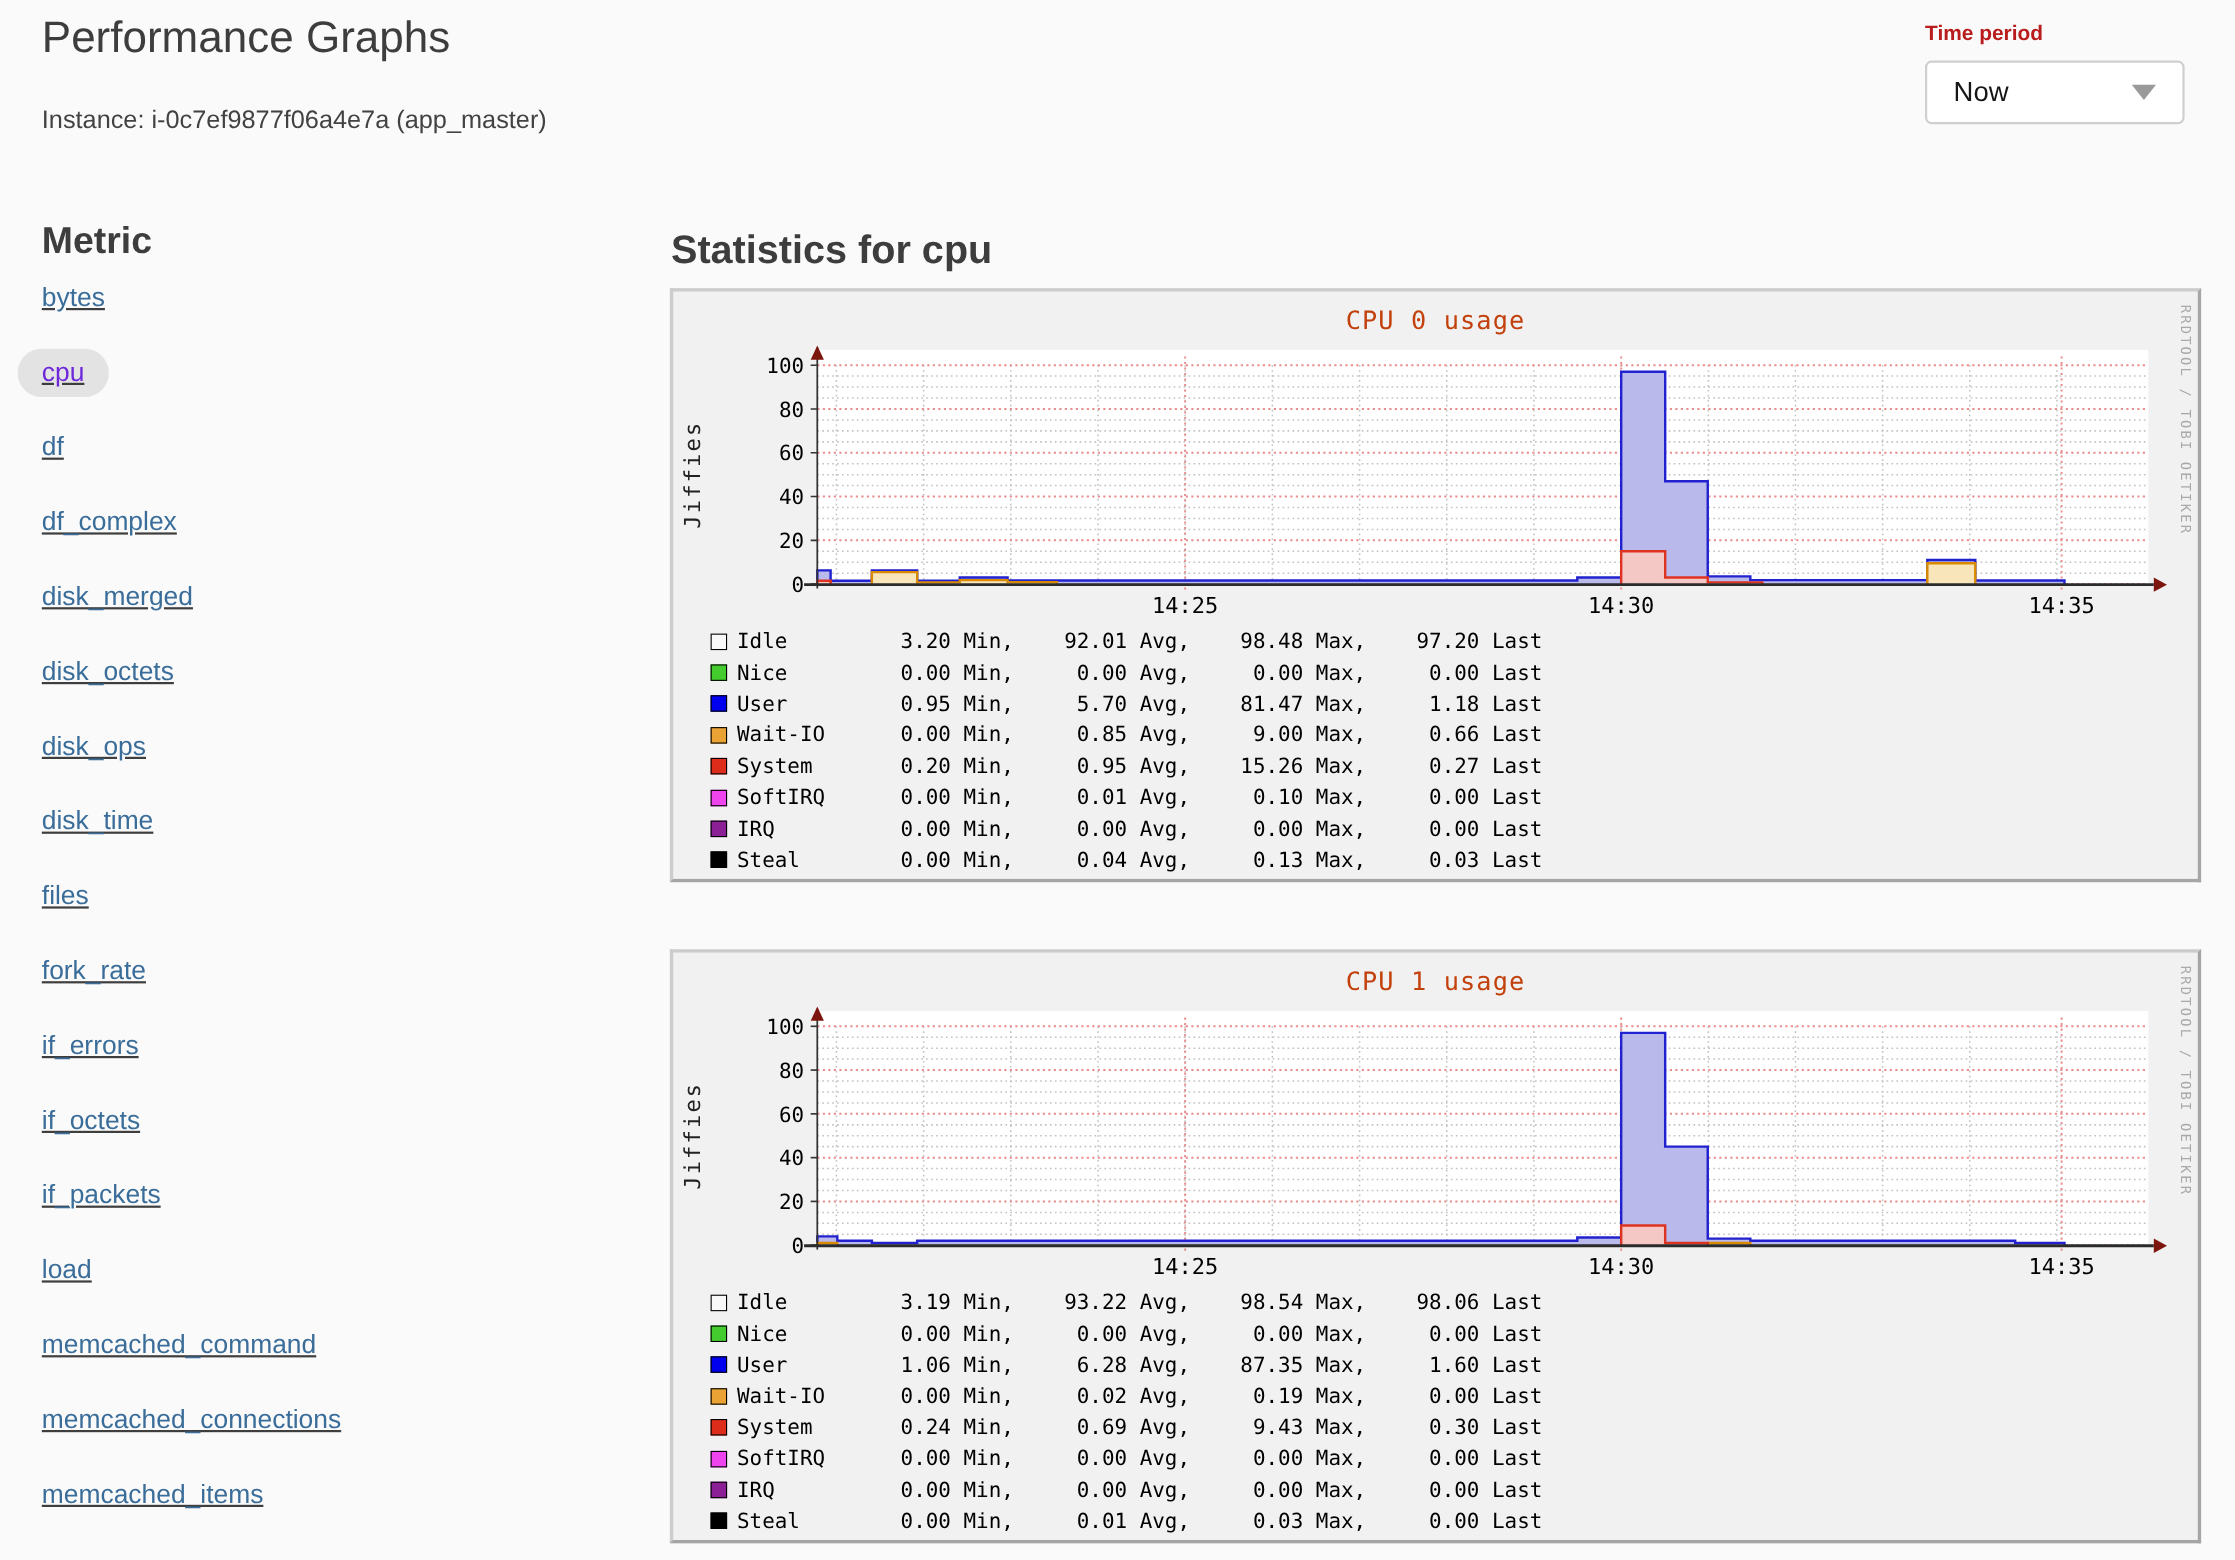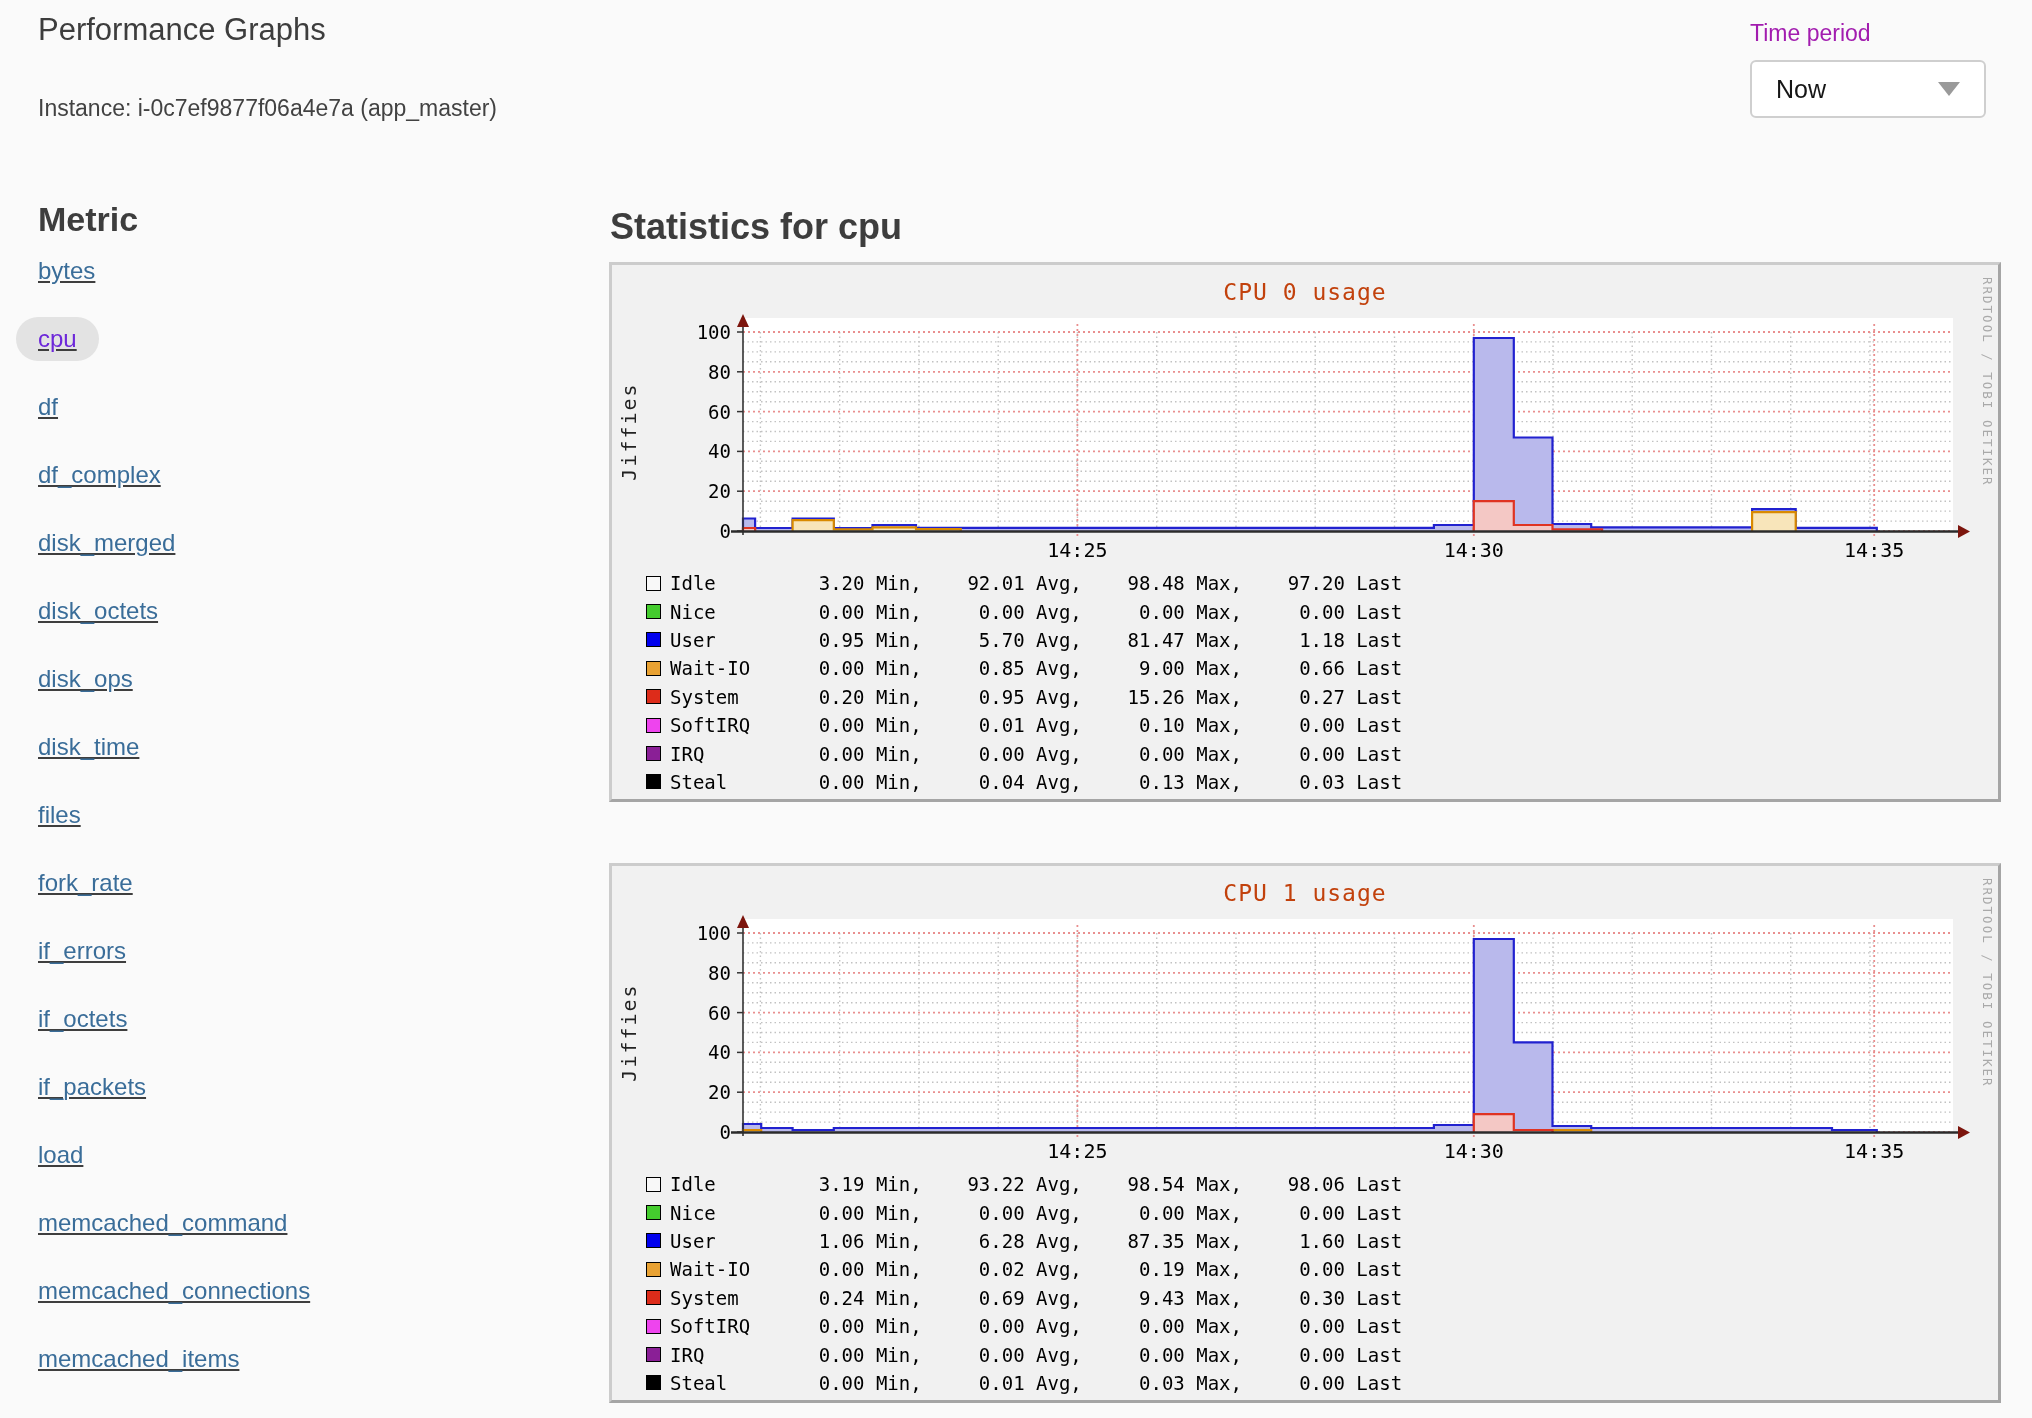--- a/index.html
+++ b/index.html
@@ -3,24 +3,24 @@
 <meta charset="utf-8">
 <style>
   html,body{margin:0;padding:0;}
   body{
     width:2032px;height:1418px;position:relative;overflow:hidden;
     background:#fafafa;color:#3e3e3e;
     font-family:"Liberation Sans",sans-serif;
   }
 
   
-  #page-title{position:absolute;left:38px;top:12px;font-size:31px;font-weight:500;color:#3d3d3d;margin:0;}
+  #page-title{position:absolute;left:38px;top:12px;font-size:40px;font-weight:500;color:#3d3d3d;margin:0;}
   #instance-line{position:absolute;left:38px;top:95px;font-size:23px;color:#424242;}
   #time-period{position:absolute;left:1750px;top:20px;width:236px;}
-  #time-period .tp-label{font-size:23px;font-weight:400;color:#a21caf;}
+  #time-period .tp-label{font-size:19px;font-weight:700;color:#b91c1c;}
   #time-period .select{
     margin-top:13px;height:58px;background:#ffffff;border:2px solid #cfcfcf;border-radius:6px;
     display:flex;align-items:center;justify-content:space-between;padding:12px 24px;box-sizing:border-box;
     cursor:pointer;
   }
   #time-period .select .val{font-size:25px;color:#161616;}
   #time-period .caret{
     width:0;height:0;border-left:11px solid transparent;border-right:11px solid transparent;
     border-top:14px solid #9a9a9a;
   }

